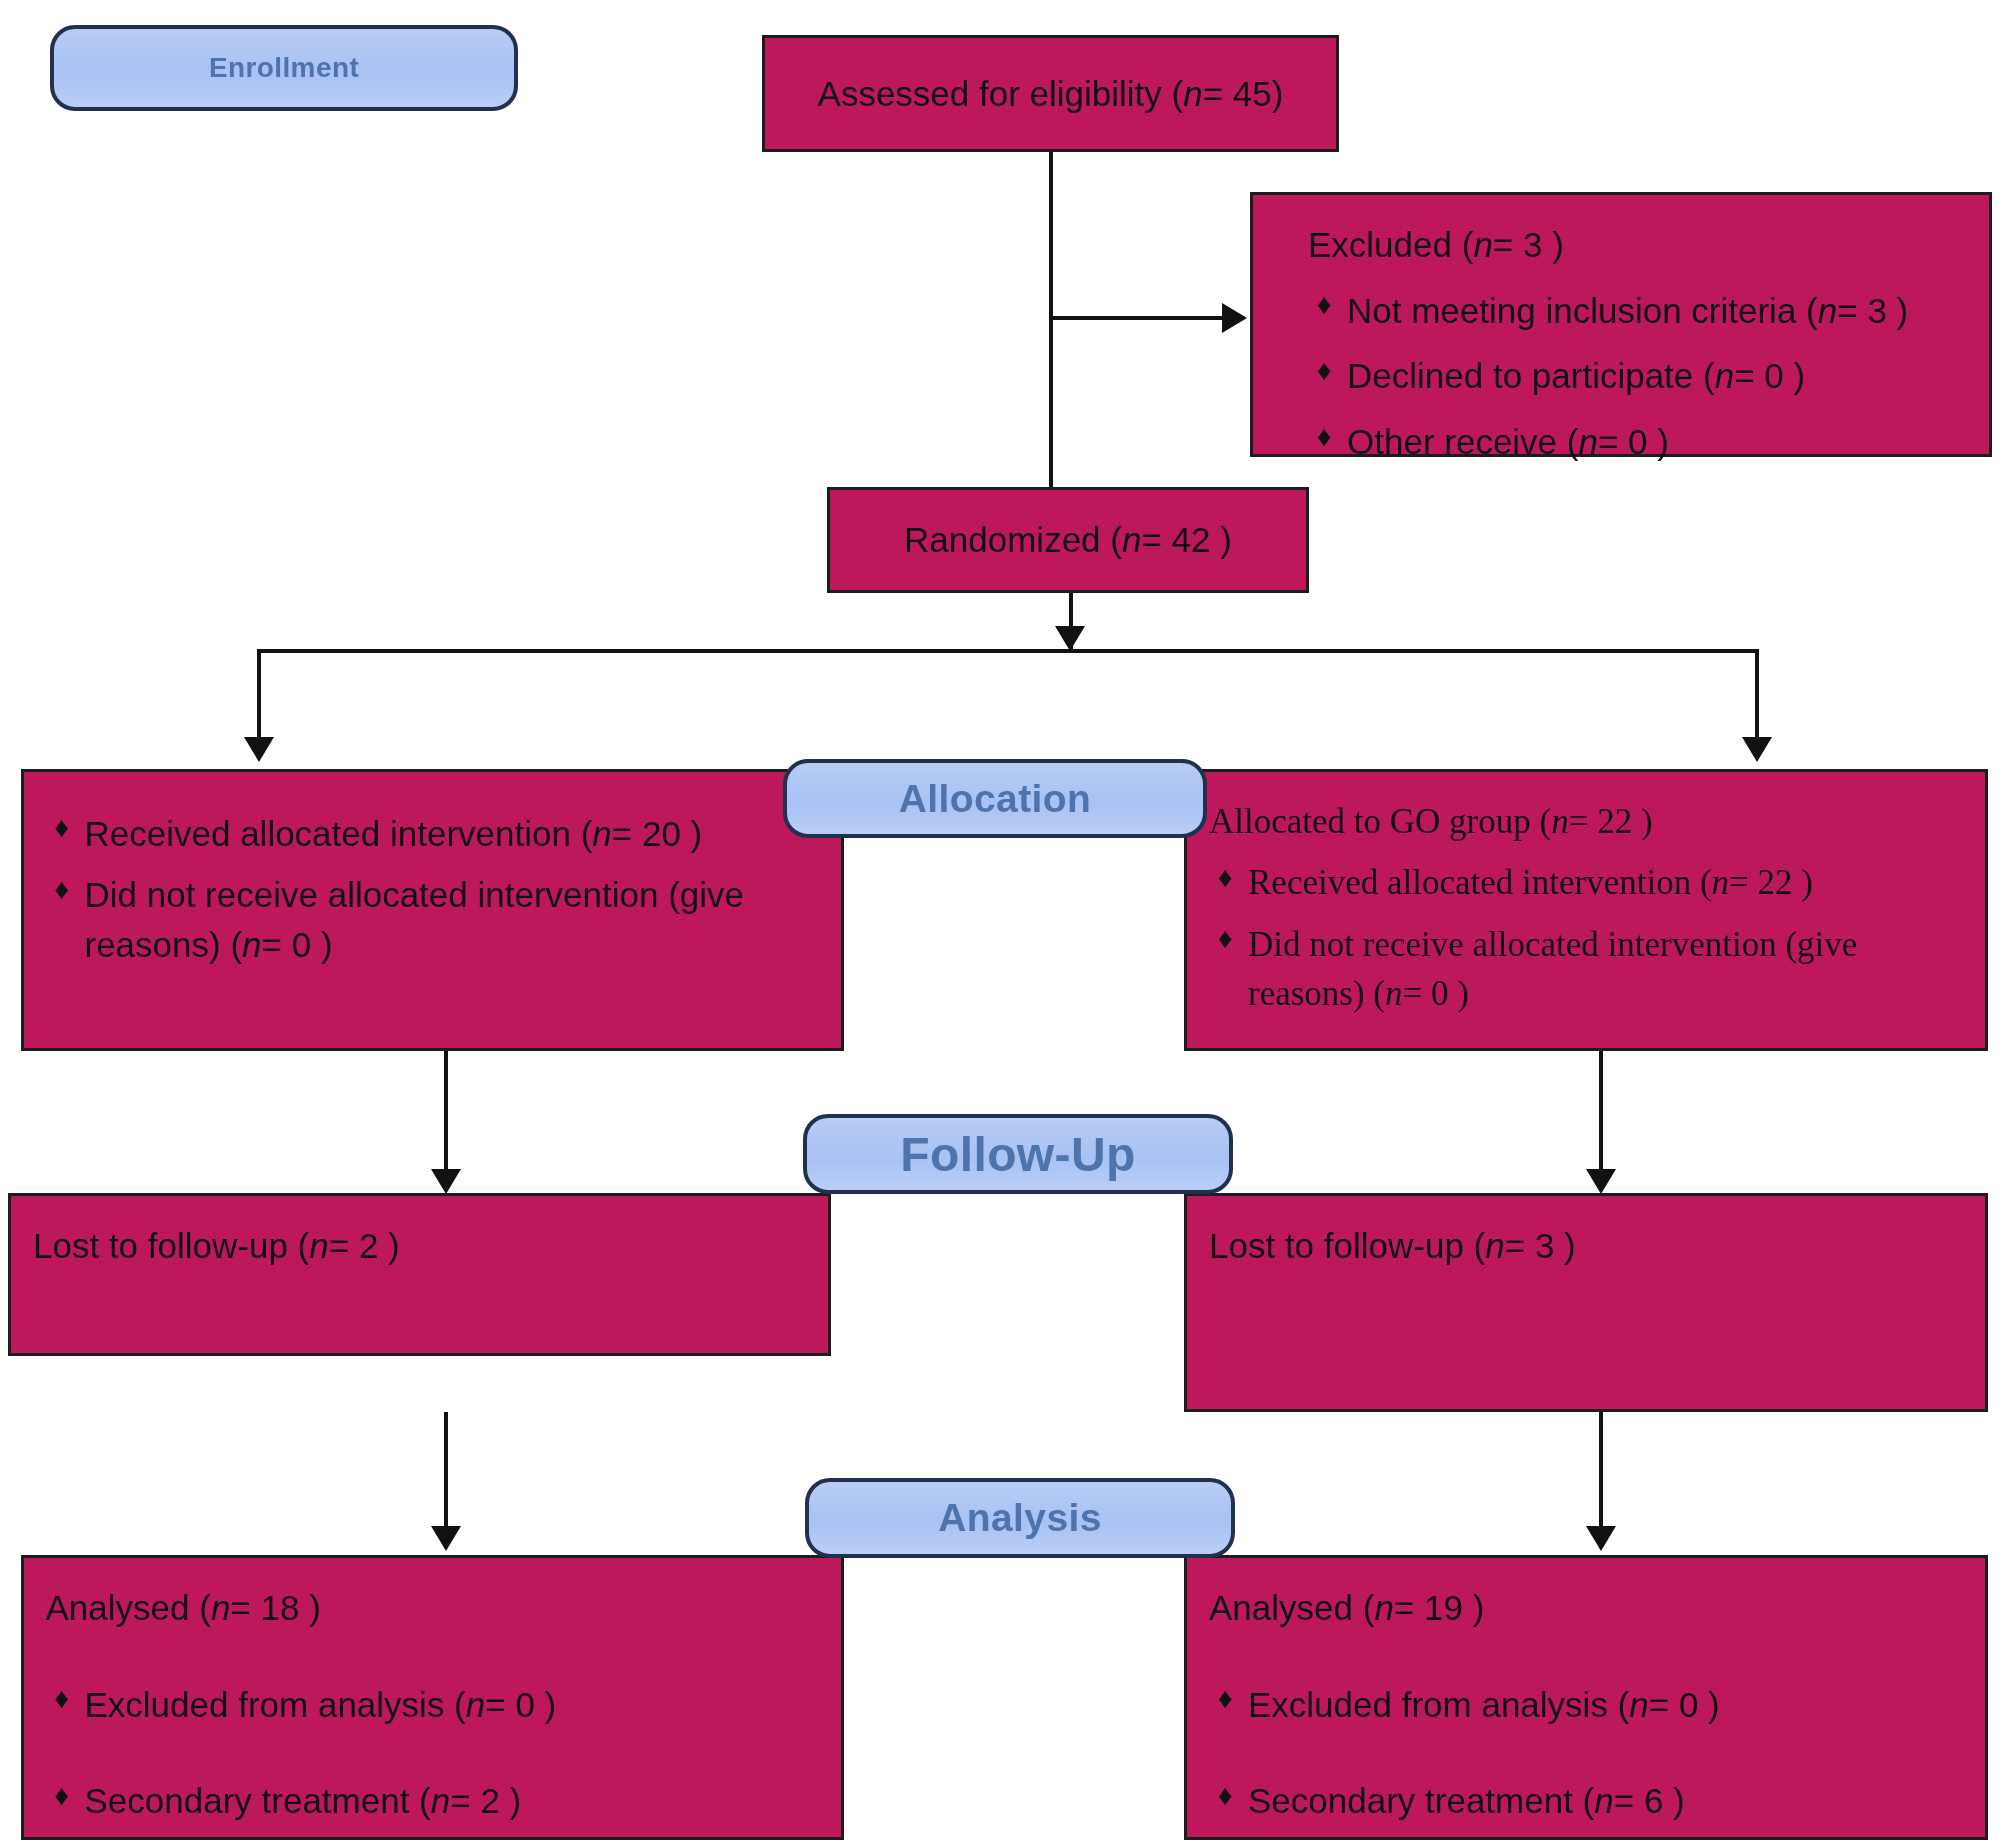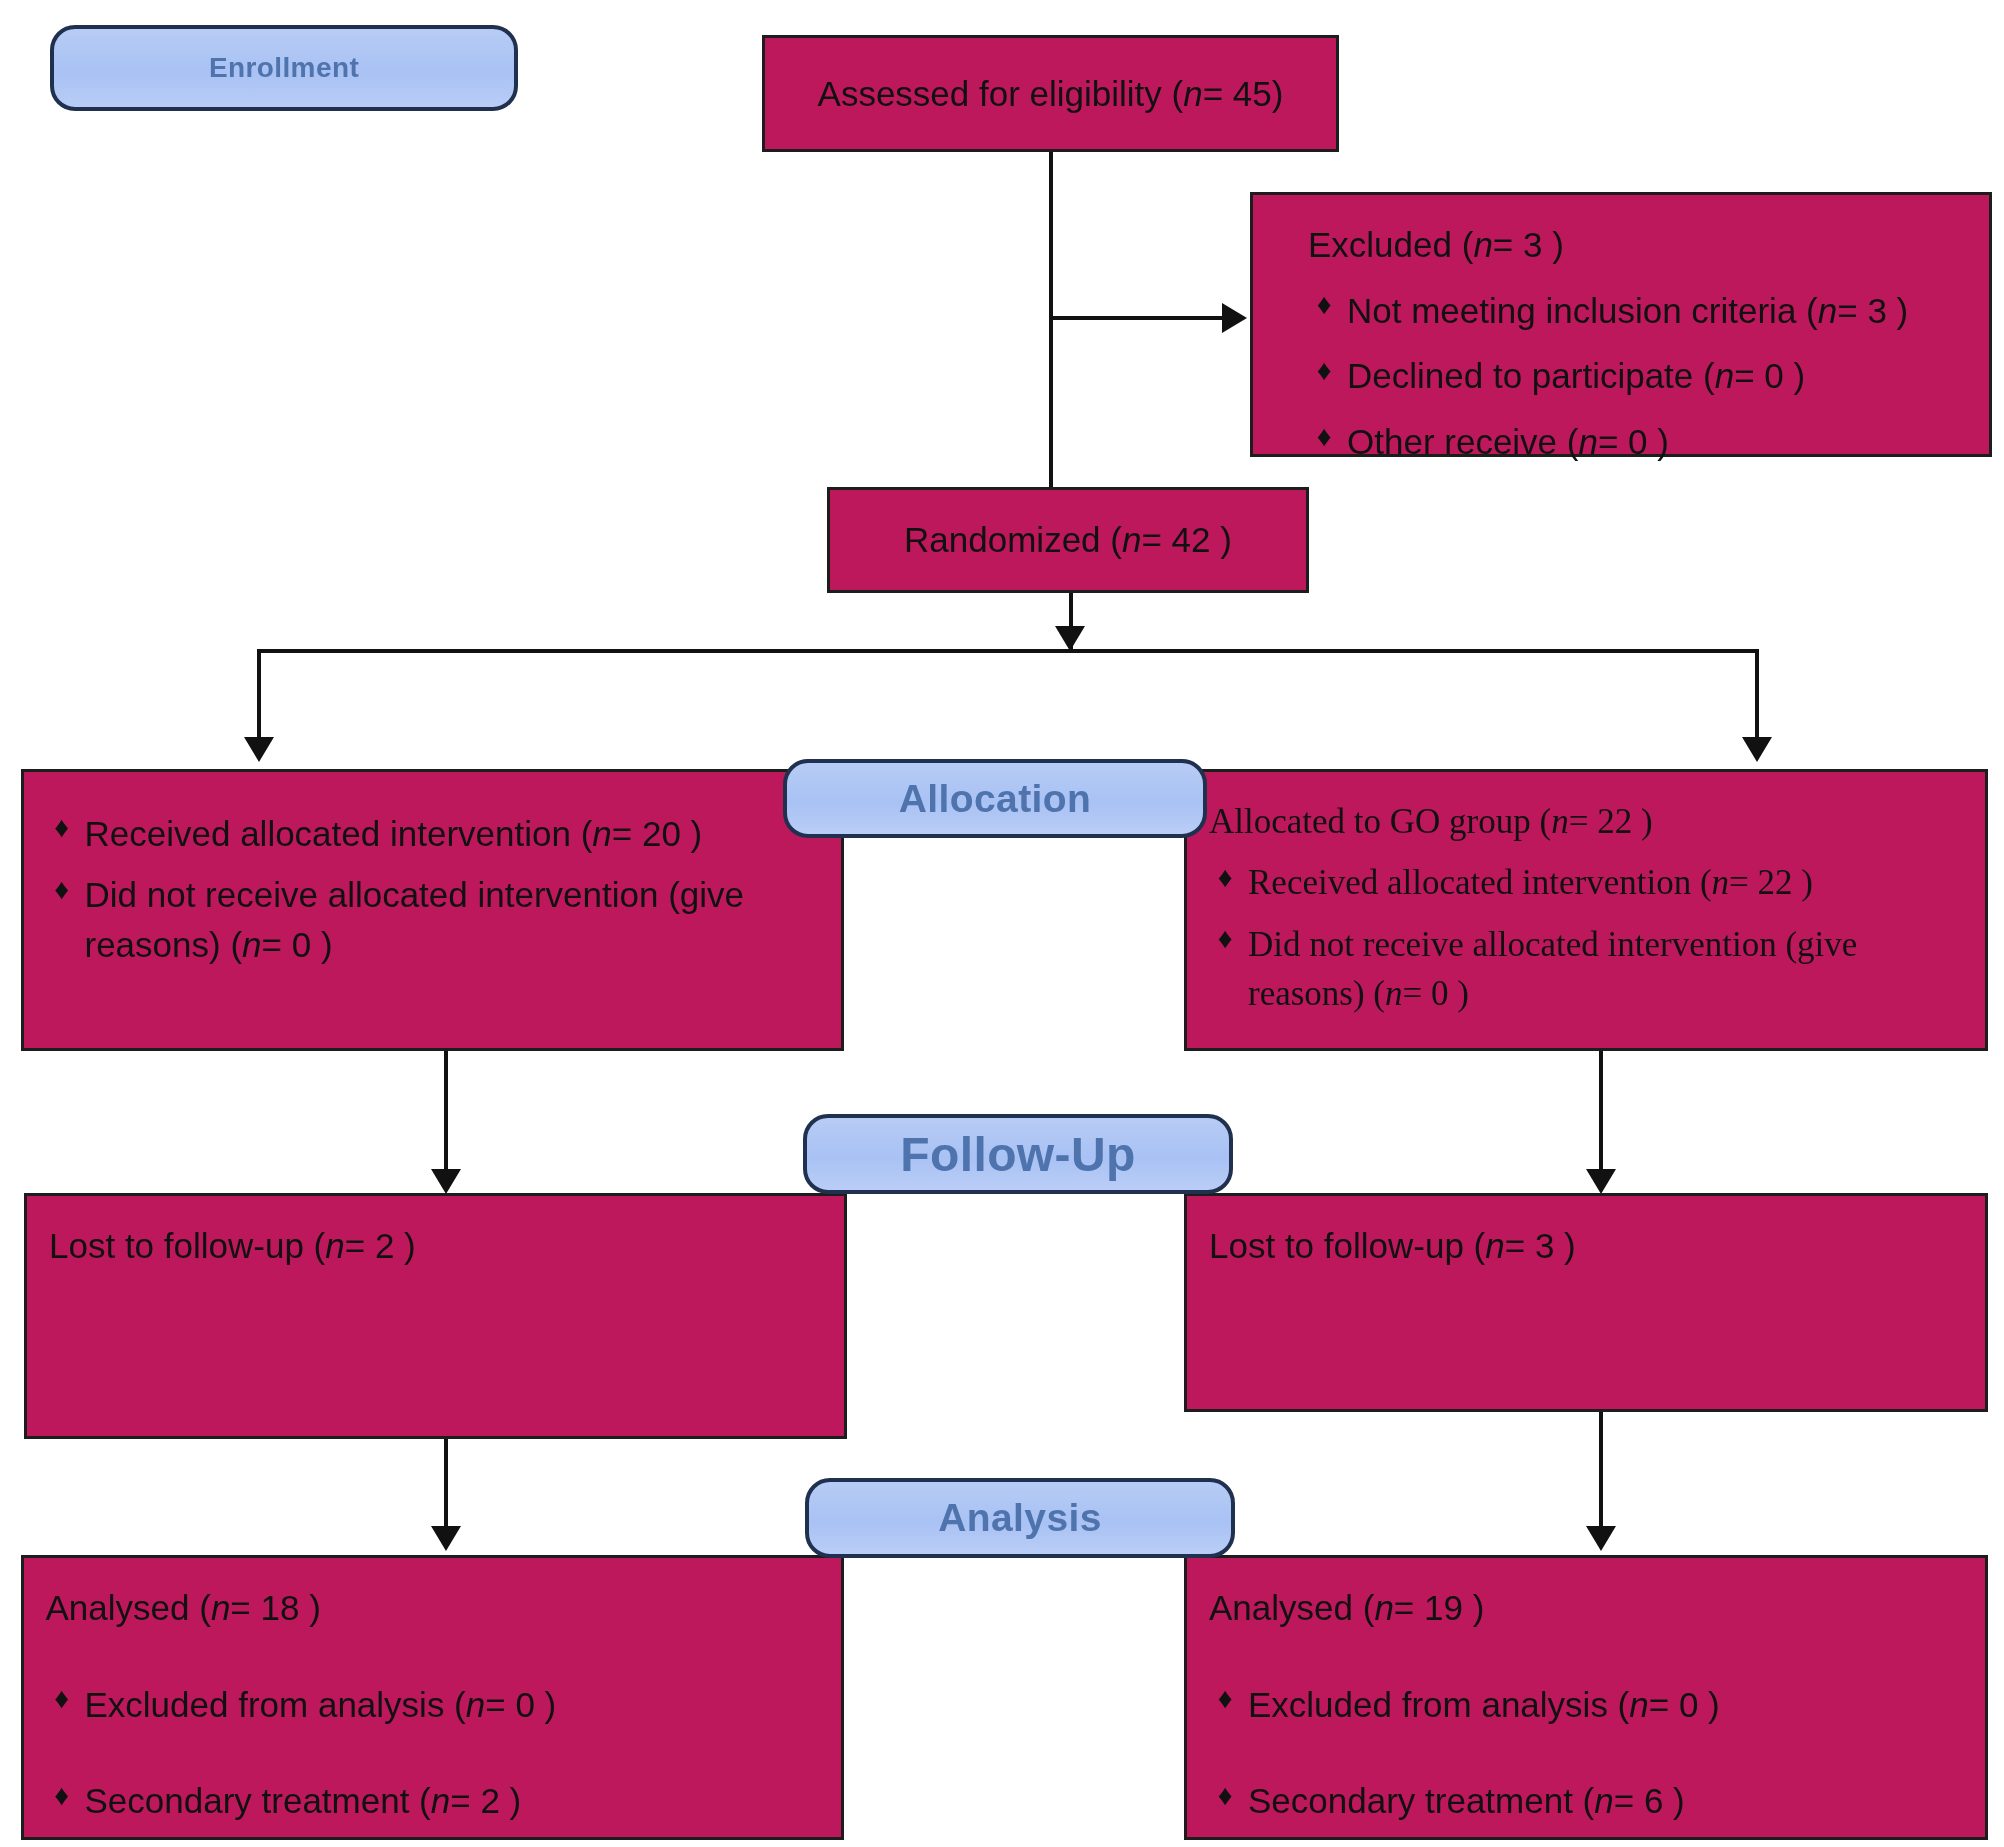--- a/index.html
+++ b/index.html
@@ -215,21 +215,21 @@
   <div class="vline" style="left:444px; top:1051px; height:126px;"></div>
   <div class="arrow-down" style="left:431px; top:1169px;"></div>
 
   <div class="vline" style="left:1599px; top:1051px; height:126px;"></div>
   <div class="arrow-down" style="left:1586px; top:1169px;"></div>
 
   <div class="stage-banner" style="left:803px; top:1114px; width:430px; height:80px; font-size:48px;">
     <span>Follow-Up</span>
   </div>
 
-  <div class="box" style="left:24px; top:1193px; width:823px; height:246px;">
+  <div class="box" style="left:8px; top:1193px; width:823px; height:163px;">
     <div class="box-inner">
       <p class="title-line">
         <span>Lost to follow-up (</span><span class="it">n</span><span>= 2 )</span>
       </p>
     </div>
   </div>
 
   <div class="box" style="left:1184px; top:1193px; width:804px; height:219px;">
     <div class="box-inner">
       <p class="title-line">

